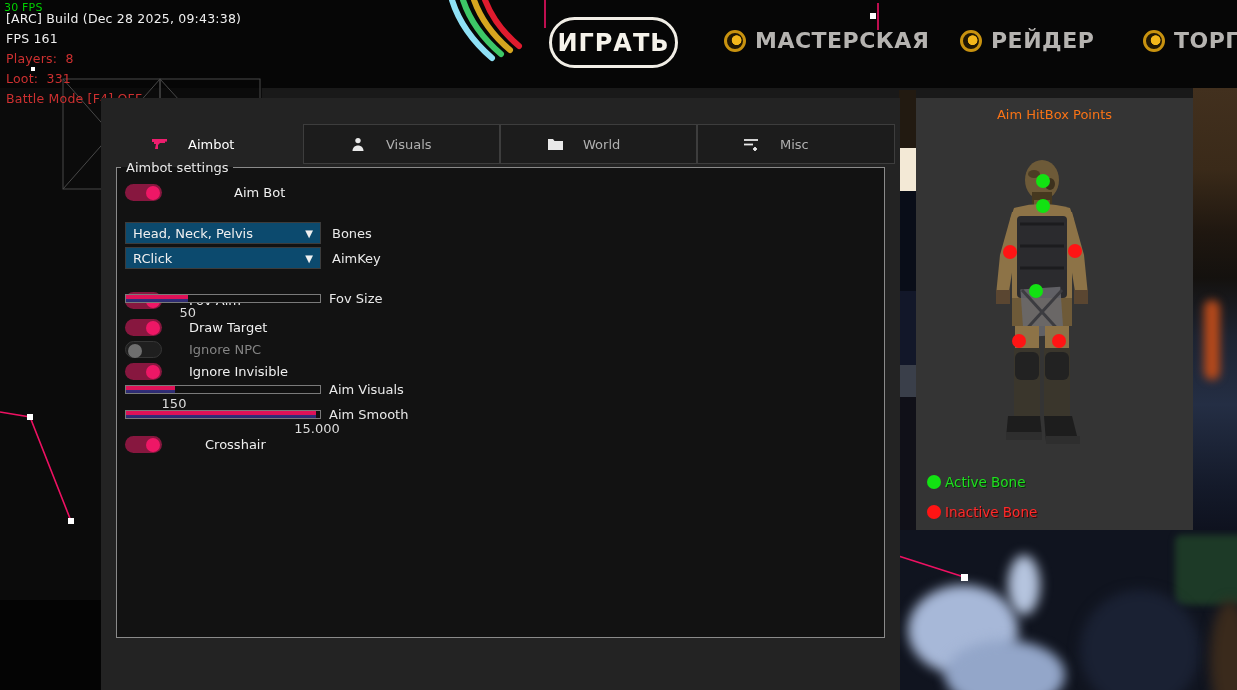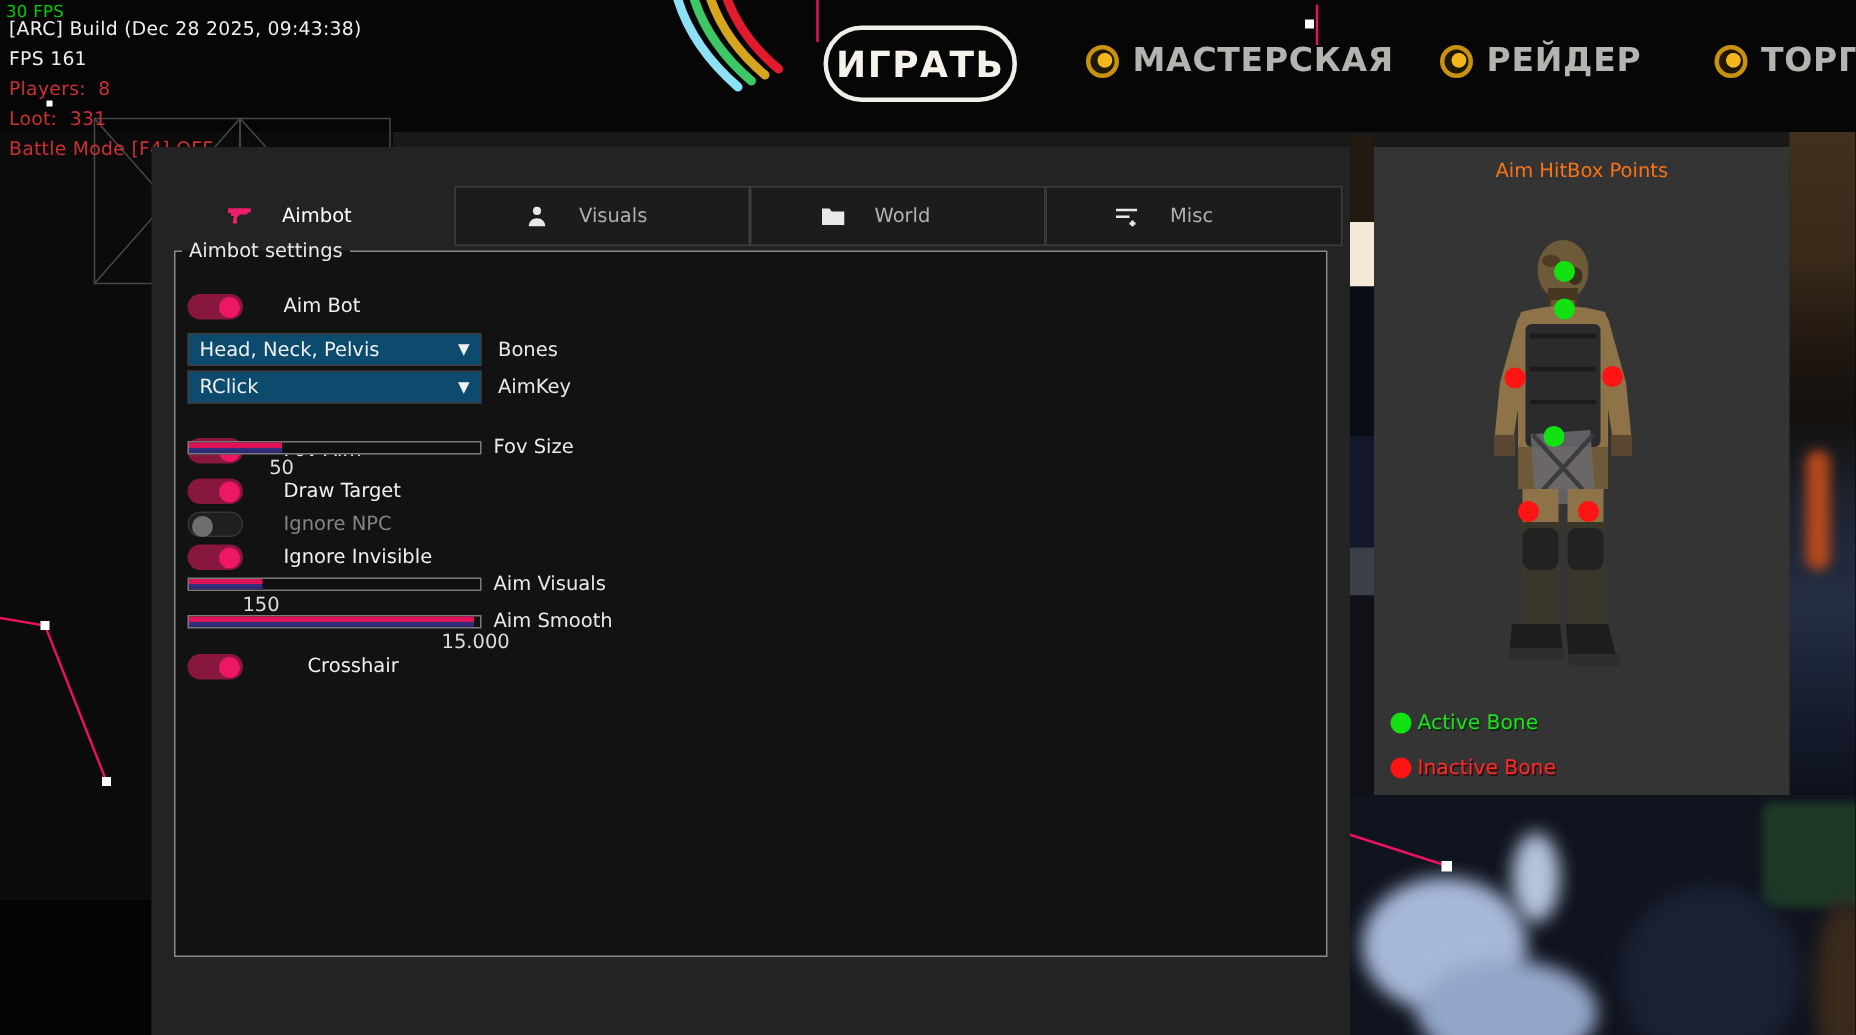--- a/index.html
+++ b/index.html
@@ -217,21 +217,21 @@
               </g>
             </svg>
         </span>
         <span class="tab-label">Misc</span>
       </div>
     </div>
 
     <fieldset class="group">
       <legend>Aimbot settings</legend>
 
-      <div class="ctl-row" style="top:21px;" data-state="on">
+      <div class="ctl-row" style="top:9px;gap:45px;" data-state="on">
         <span class="toggle">
             <span class="knob"></span>
           </span>
         <span class="ctl-label">Aim Bot</span>
       </div>
 
       <div class="ctl-row" style="top:47px;">
         <span class="dropdown">
           <span class="dd-value">Head, Neck, Pelvis</span>
           <span class="dd-caret">▼</span>

